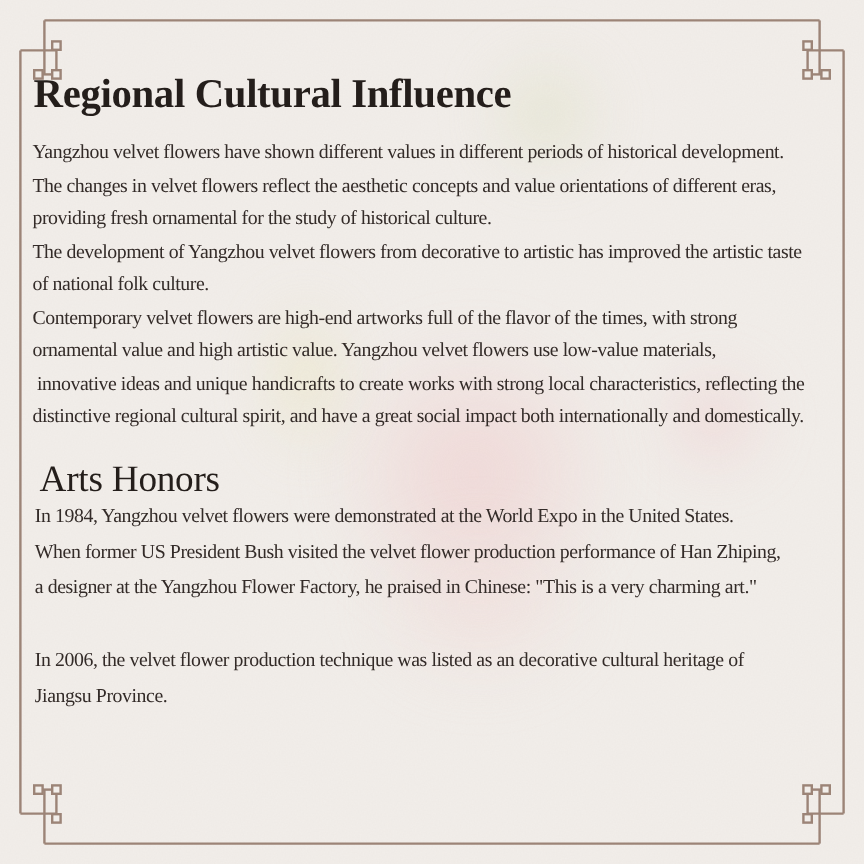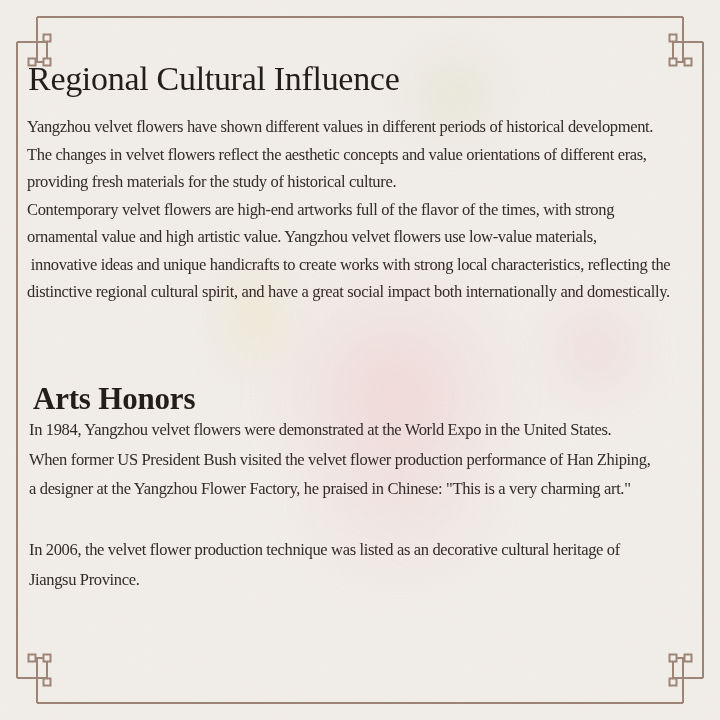--- a/index.html
+++ b/index.html
@@ -21,26 +21,26 @@
                       background: radial-gradient(circle, rgba(219,224,189,0.55) 0%, rgba(219,224,189,0) 70%); }
   .blob-yellow-left { left: 215px; top: 245px; width: 80px;  height: 140px;
                       background: radial-gradient(ellipse, rgba(233,228,176,0.5) 0%, rgba(233,228,176,0) 70%); }
   .blob-pink-bottom { left: 300px; top: 430px; width: 200px; height: 150px;
                       background: radial-gradient(ellipse, rgba(243,216,214,0.45) 0%, rgba(243,216,214,0) 70%); }
 
   .texture, .frame { position: absolute; left: 0; top: 0; pointer-events: none; }
 
   .title-1 {
     position: absolute; left: 28px; top: 60px;
-    font-size: 34px; line-height: 1.1; font-weight: 400;
+    font-size: 34px; line-height: 1.1; font-weight: 700;
     letter-spacing: -0.3px; color: #241e1b; margin: 0;
   }
   .title-2 {
     position: absolute; left: 33px; top: 382px;
-    font-size: 31px; line-height: 1.1; font-weight: 700;
+    font-size: 31px; line-height: 1.1; font-weight: 400;
     letter-spacing: -0.2px; color: #241e1b; margin: 0;
   }
   .textblock { position: absolute; margin: 0; }
   .textblock p {
     margin: 0; white-space: pre;
     font-size: 16.5px; letter-spacing: -0.35px;
     color: #332b28;
   }
   .block-1 { left: 27px; top: 113px; }
   .block-1 p { line-height: 27.5px; }
@@ -89,21 +89,23 @@
   <use href="#corner-knot" transform="translate(720,0) scale(-1,1)"></use>
   <use href="#corner-knot" transform="translate(0,720) scale(1,-1)"></use>
   <use href="#corner-knot" transform="translate(720,720) scale(-1,-1)"></use>
 </svg>
 
 <h1 class="title-1">Regional Cultural Influence</h1>
 
 <div class="textblock block-1">
   <p>Yangzhou velvet flowers have shown different values in different periods of historical development.
 The changes in velvet flowers reflect the aesthetic concepts and value orientations of different eras,
-providing fresh materials for the study of historical culture.</p>
+providing fresh ornamental for the study of historical culture.</p>
+  <p>The development of Yangzhou velvet flowers from decorative to artistic has improved the artistic taste
+of national folk culture.</p>
   <p>Contemporary velvet flowers are high-end artworks full of the flavor of the times, with strong
 ornamental value and high artistic value. Yangzhou velvet flowers use low-value materials,
  innovative ideas and unique handicrafts to create works with strong local characteristics, reflecting the
 distinctive regional cultural spirit, and have a great social impact both internationally and domestically.</p>
 </div>
 
 <h2 class="title-2">Arts Honors</h2>
 
 <div class="textblock block-2">
   <p>In 1984, Yangzhou velvet flowers were demonstrated at the World Expo in the United States.

